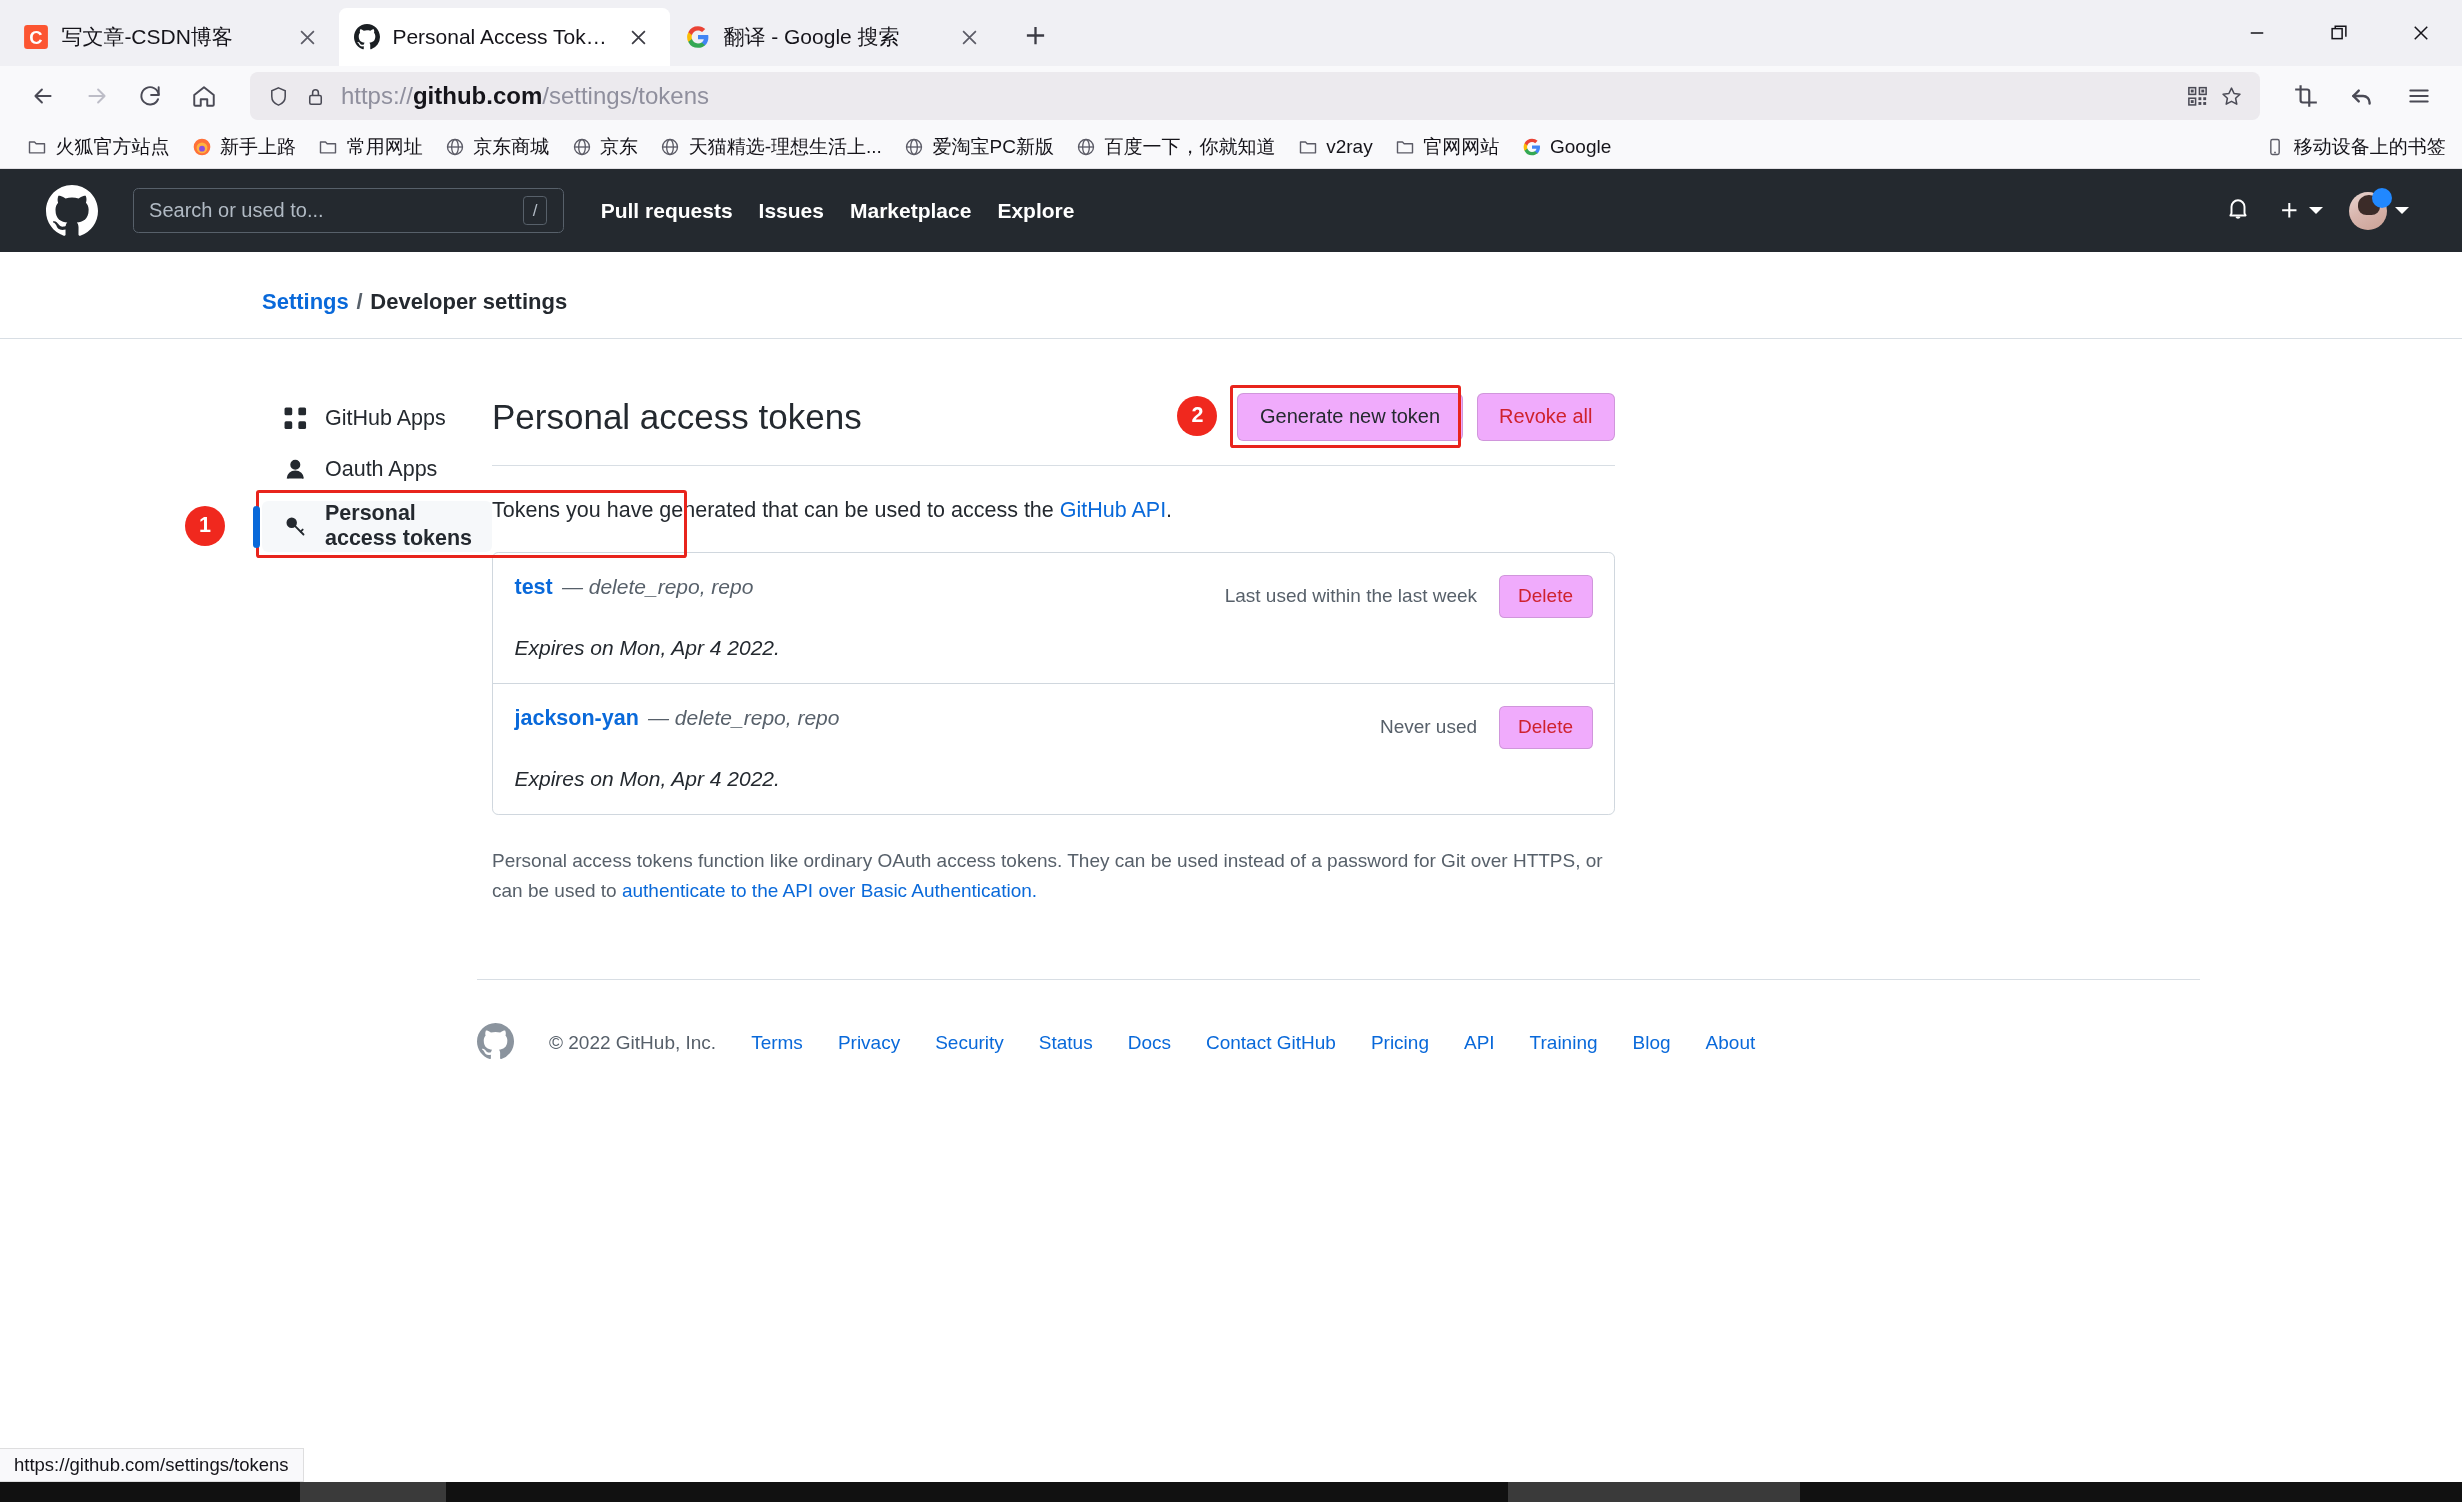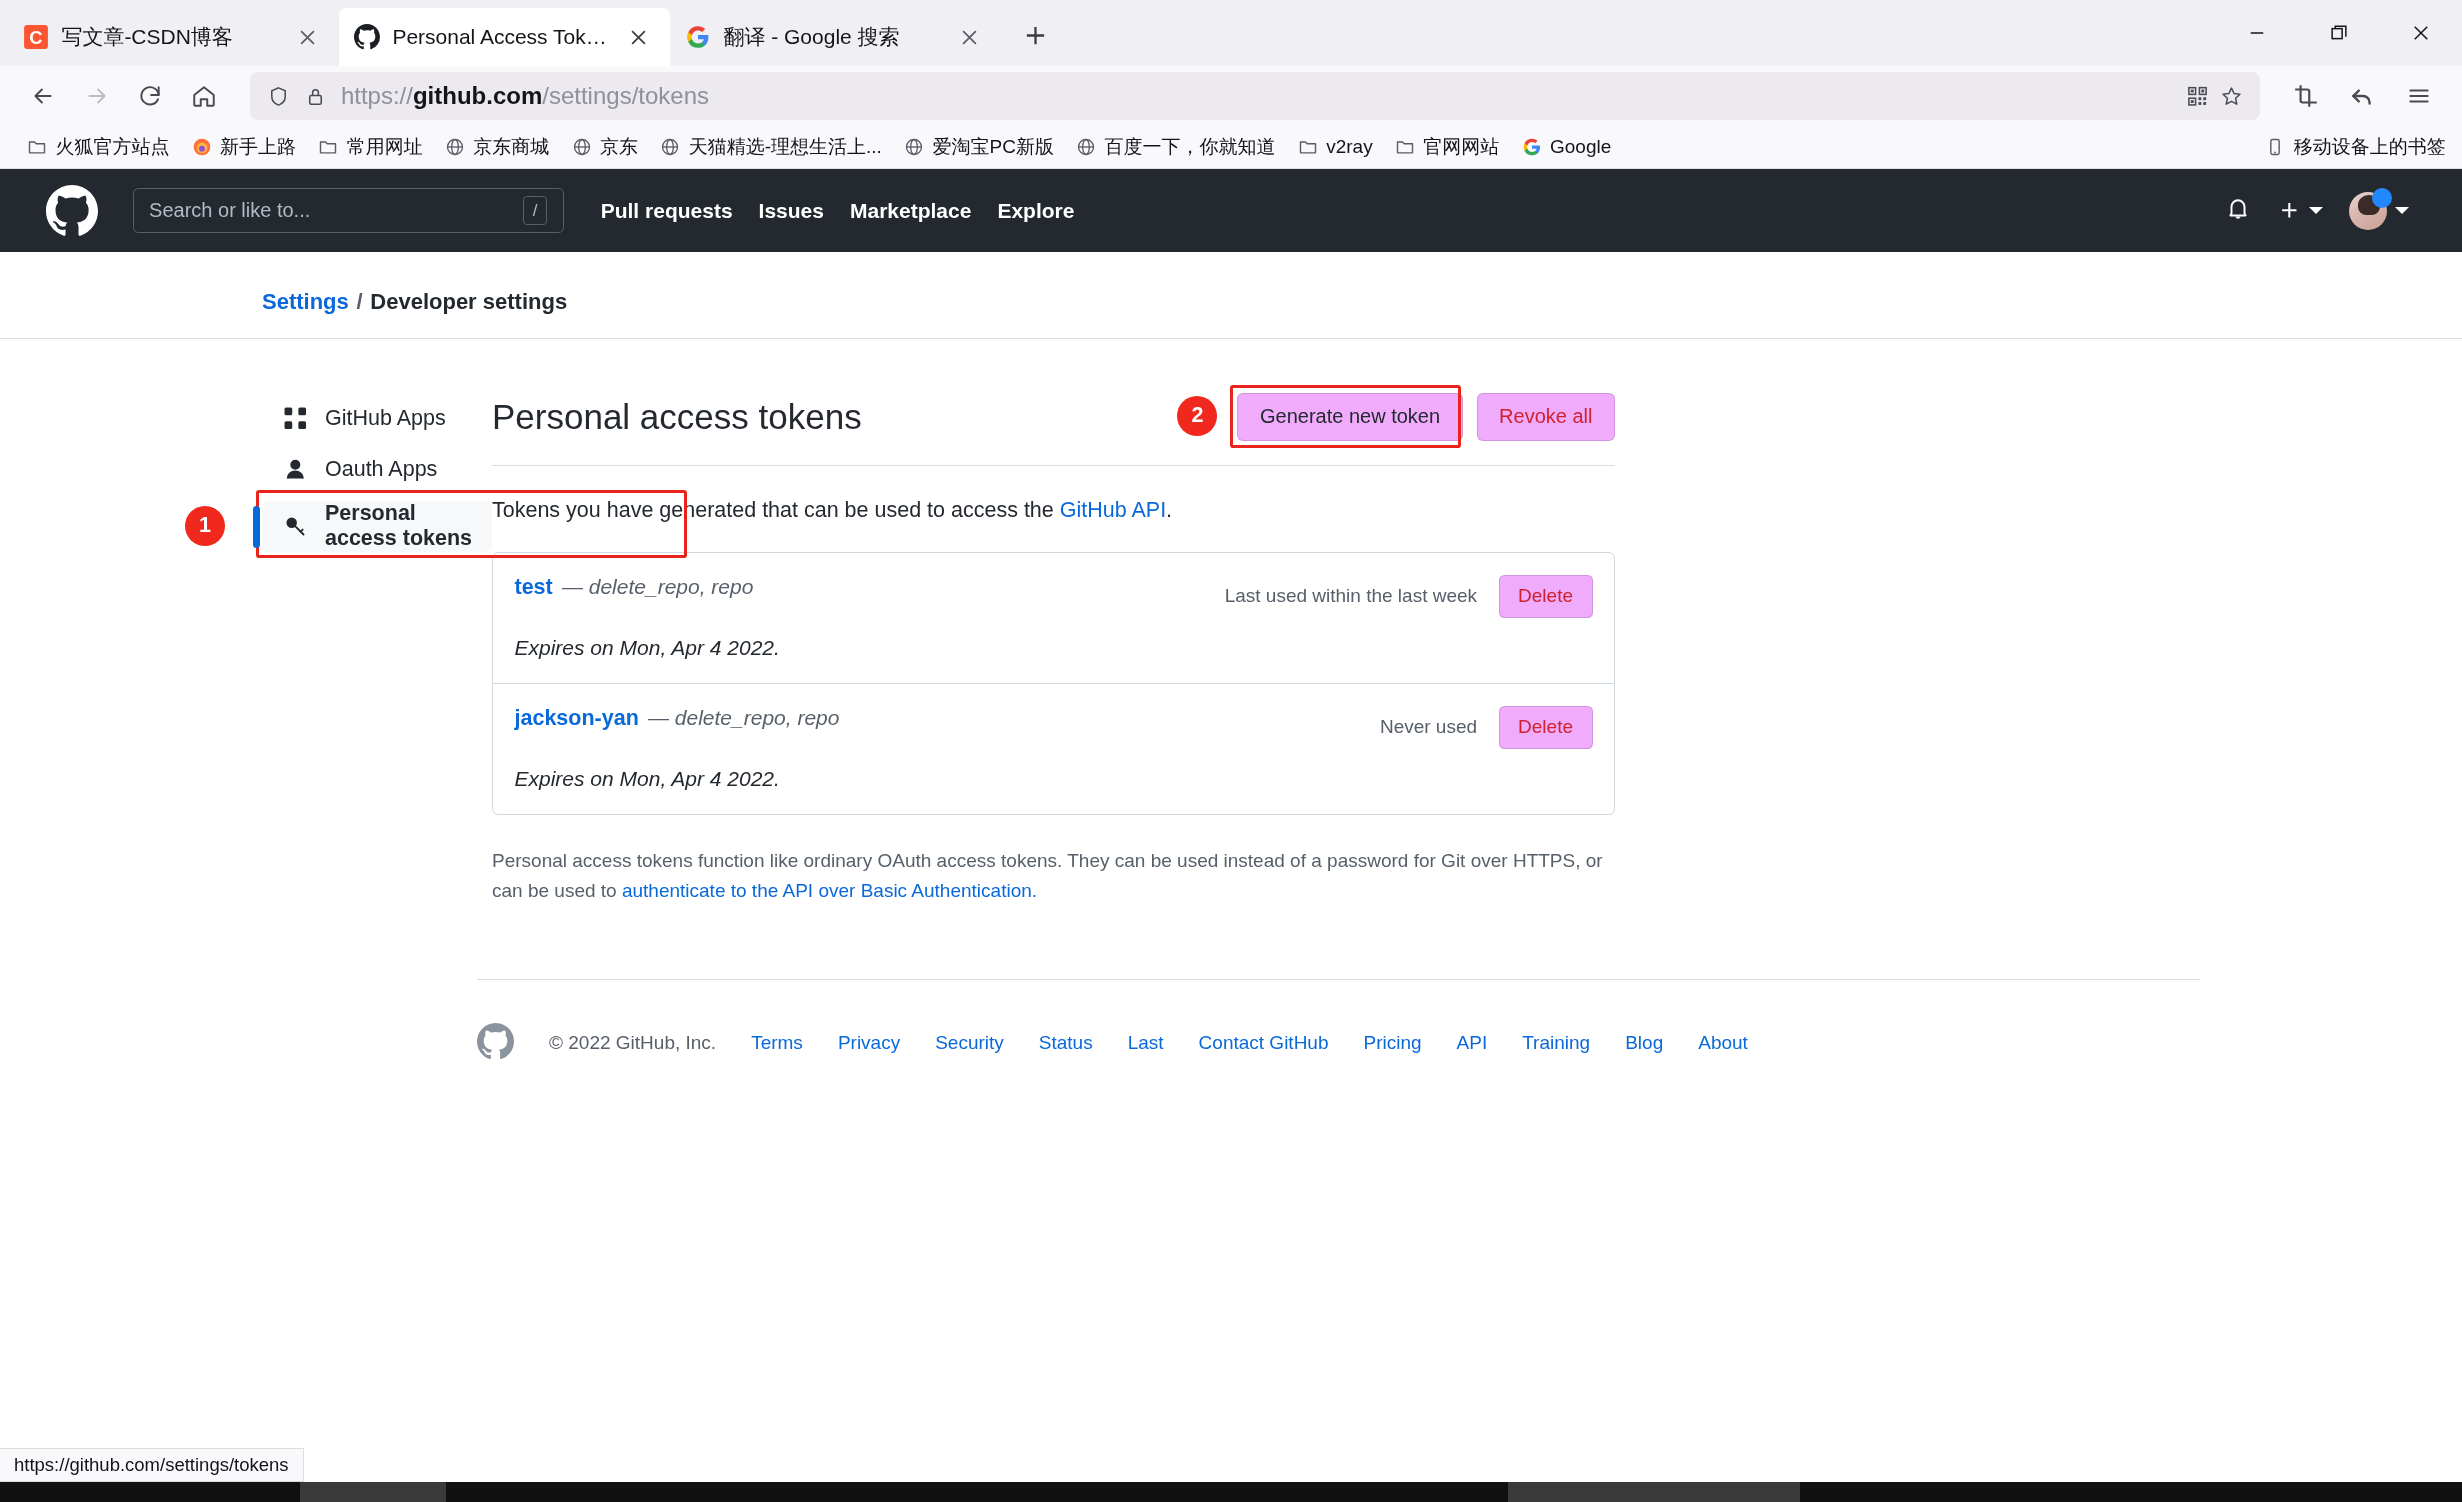--- a/index.html
+++ b/index.html
@@ -488,21 +488,21 @@
   <div class="page">
 
     <div class="gh-header">
       <span class="gh-logo">
         <svg viewBox="0 0 16 16" fill="#ffffff">
             <path d="M8 0C3.58 0 0 3.58 0 8c0 3.54 2.29 6.53 5.47 7.59.4.07.55-.17.55-.38 0-.19-.01-.82-.01-1.49-2.01.37-2.53-.49-2.69-.94-.09-.23-.48-.94-.82-1.13-.28-.15-.68-.52-.01-.53.63-.01 1.08.58 1.23.82.72 1.21 1.87.87 2.33.66.07-.52.28-.87.51-1.07-1.78-.2-3.64-.89-3.64-3.95 0-.87.31-1.59.82-2.15-.08-.2-.36-1.02.08-2.12 0 0 .67-.21 2.2.82a7.4 7.4 0 0 1 2-.27c.68 0 1.36.09 2 .27 1.53-1.04 2.2-.82 2.2-.82.44 1.1.16 1.92.08 2.12.51.56.82 1.27.82 2.15 0 3.07-1.87 3.75-3.65 3.95.29.25.54.73.54 1.48 0 1.07-.01 1.93-.01 2.2 0 .21.15.46.55.38A8.01 8.01 0 0 0 16 8c0-4.42-3.58-8-8-8Z"></path>
           </svg>
       </span>
 
       <div class="gh-search">
-        <span class="gh-search-ph">Search or like to...</span>
+        <span class="gh-search-ph">Search or used to...</span>
         <span class="gh-slash">/</span>
       </div>
 
       <div class="gh-nav">
         <a>Pull requests</a>
         <a>Issues</a>
         <a>Marketplace</a>
         <a>Explore</a>
       </div>
 
@@ -628,21 +628,21 @@
       <span class="footer-logo">
         <svg viewBox="0 0 16 16">
             <path d="M8 0C3.58 0 0 3.58 0 8c0 3.54 2.29 6.53 5.47 7.59.4.07.55-.17.55-.38 0-.19-.01-.82-.01-1.49-2.01.37-2.53-.49-2.69-.94-.09-.23-.48-.94-.82-1.13-.28-.15-.68-.52-.01-.53.63-.01 1.08.58 1.23.82.72 1.21 1.87.87 2.33.66.07-.52.28-.87.51-1.07-1.78-.2-3.64-.89-3.64-3.95 0-.87.31-1.59.82-2.15-.08-.2-.36-1.02.08-2.12 0 0 .67-.21 2.2.82a7.4 7.4 0 0 1 2-.27c.68 0 1.36.09 2 .27 1.53-1.04 2.2-.82 2.2-.82.44 1.1.16 1.92.08 2.12.51.56.82 1.27.82 2.15 0 3.07-1.87 3.75-3.65 3.95.29.25.54.73.54 1.48 0 1.07-.01 1.93-.01 2.2 0 .21.15.46.55.38A8.01 8.01 0 0 0 16 8c0-4.42-3.58-8-8-8Z"></path>
           </svg>
       </span>
       <span class="footer-copy">© 2022 GitHub, Inc.</span>
       <a>Terms</a>
       <a>Privacy</a>
       <a>Security</a>
       <a>Status</a>
-      <a>Last</a>
+      <a>Docs</a>
       <a>Contact GitHub</a>
       <a>Pricing</a>
       <a>API</a>
       <a>Training</a>
       <a>Blog</a>
       <a>About</a>
     </div>
   </div>
 
   <div class="statusbar">https://github.com/settings/tokens</div>

